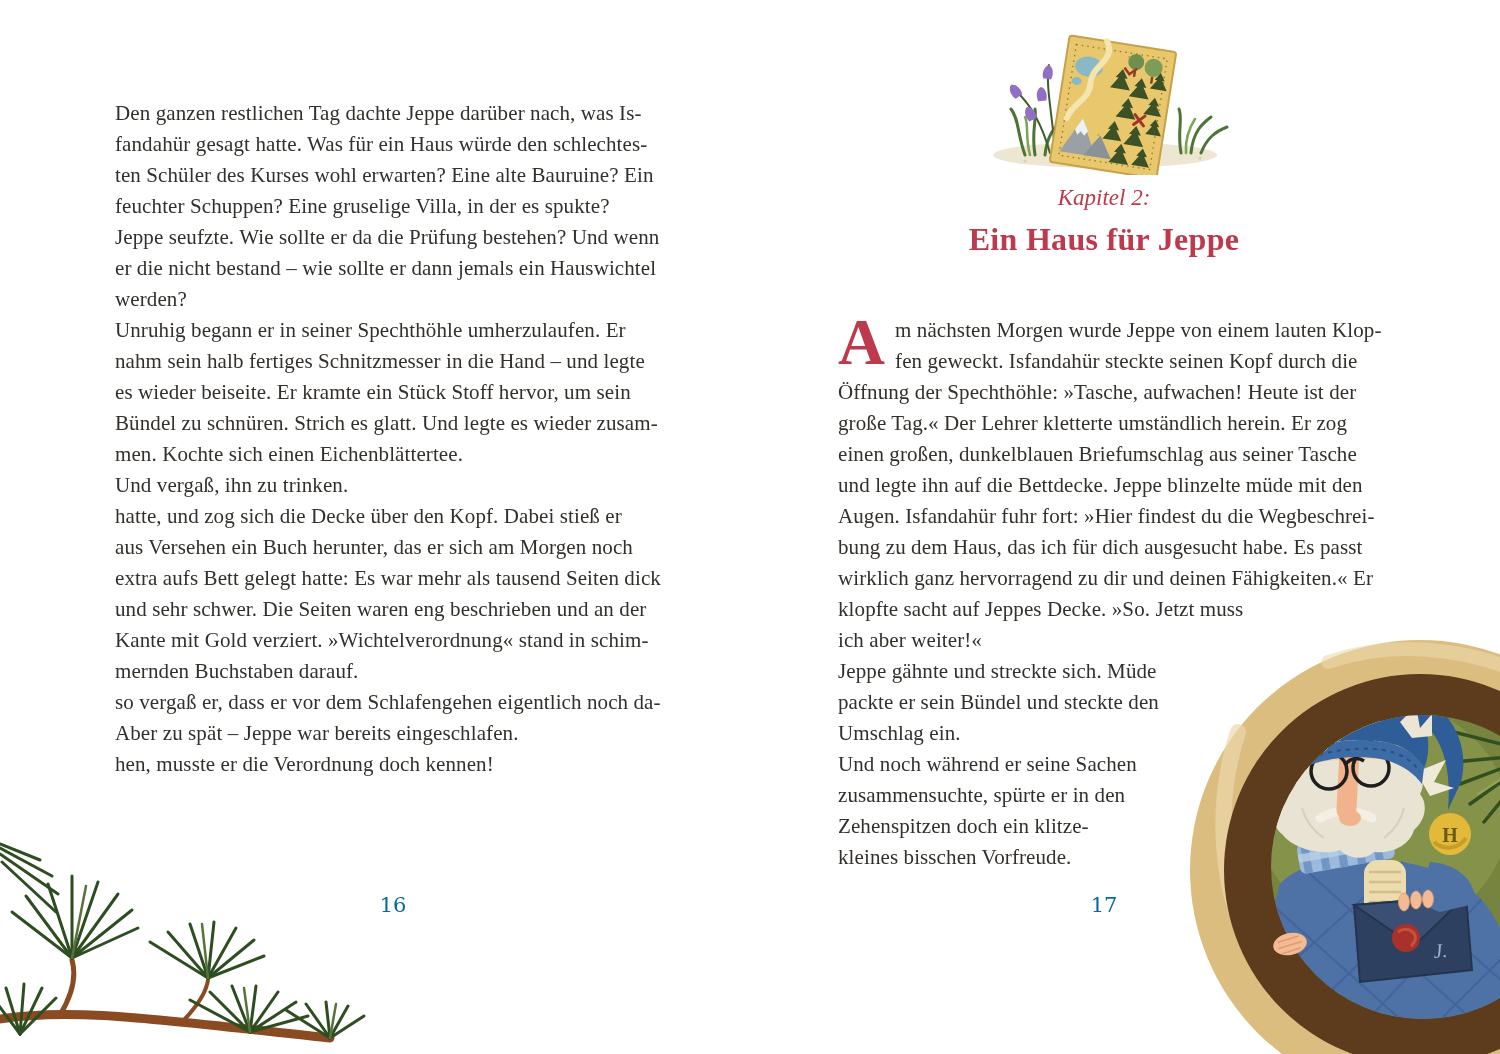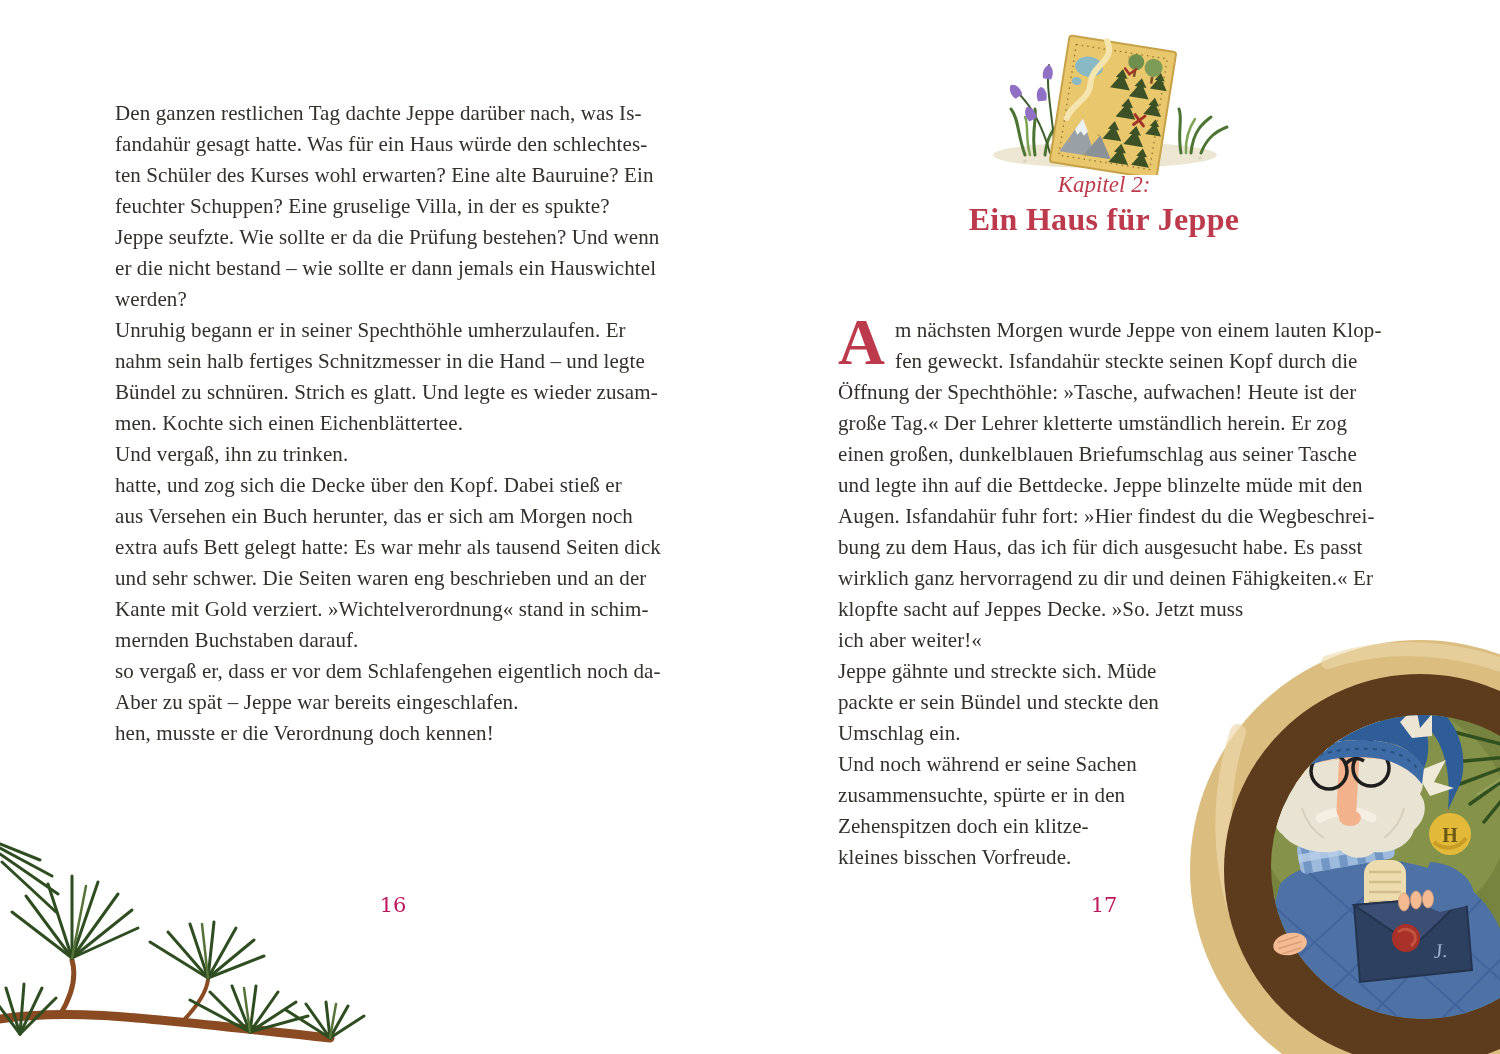--- a/index.html
+++ b/index.html
@@ -4,39 +4,40 @@
 <style>
   html,body{margin:0;padding:0;}
   body{width:1500px;height:1054px;background:#ffffff;overflow:hidden;position:relative;
        font-family:"Liberation Serif", serif;}
   .abs{position:absolute;}
   .textblock{font-size:21px;line-height:31px;color:#33302b;letter-spacing:0.1px;}
   .line{white-space:nowrap;}
   .opening{display:flex;align-items:flex-start;}
   .dropcap{font-size:65px;line-height:58px;font-weight:bold;color:#bc3a4c;margin:-2px 10px 0 0;}
   .chap-head{width:532px;text-align:center;}
-  .chap-label{font-style:italic;font-size:23px;color:#bc3a4c;}
-  .chap-title{font-size:32px;font-weight:bold;color:#bc3a4c;margin-top:3px;letter-spacing:0.3px;}
+  .chap-label{font-style:italic;font-size:23px;color:#bc3a4c;margin-top:13px;}
+  .chap-title{font-size:32px;font-weight:bold;color:#bc3a4c;margin-top:10px;letter-spacing:0.3px;}
   .page-num{width:532px;text-align:center;font-family:"DejaVu Serif", serif;
-            font-size:21px;color:#be185d;}
+            font-size:21px;color:#0369a1;}
   svg text.script{font-family:"Liberation Serif", serif;font-style:italic;}
 </style>
 </head>
 <body>
 
 <div class="abs textblock" style="left:115px;top:98px;">
     <div class="line">Den ganzen restlichen Tag dachte Jeppe darüber nach, was Is-</div>
     <div class="line">fandahür gesagt hatte. Was für ein Haus würde den schlechtes-</div>
     <div class="line">ten Schüler des Kurses wohl erwarten? Eine alte Bauruine? Ein</div>
     <div class="line">feuchter Schuppen? Eine gruselige Villa, in der es spukte?</div>
     <div class="line">Jeppe seufzte. Wie sollte er da die Prüfung bestehen? Und wenn</div>
     <div class="line">er die nicht bestand – wie sollte er dann jemals ein Hauswichtel</div>
     <div class="line">werden?</div>
     <div class="line">Unruhig begann er in seiner Spechthöhle umherzulaufen. Er</div>
     <div class="line">nahm sein halb fertiges Schnitzmesser in die Hand – und legte</div>
+    <div class="line">es wieder beiseite. Er kramte ein Stück Stoff hervor, um sein</div>
     <div class="line">Bündel zu schnüren. Strich es glatt. Und legte es wieder zusam-</div>
     <div class="line">men. Kochte sich einen Eichenblättertee.</div>
     <div class="line">Und vergaß, ihn zu trinken.</div>
     <div class="line">hatte, und zog sich die Decke über den Kopf. Dabei stieß er</div>
     <div class="line">aus Versehen ein Buch herunter, das er sich am Morgen noch</div>
     <div class="line">extra aufs Bett gelegt hatte: Es war mehr als tausend Seiten dick</div>
     <div class="line">und sehr schwer. Die Seiten waren eng beschrieben und an der</div>
     <div class="line">Kante mit Gold verziert. »Wichtelverordnung« stand in schim-</div>
     <div class="line">mernden Buchstaben darauf.</div>
     <div class="line">so vergaß er, dass er vor dem Schlafengehen eigentlich noch da-</div>

